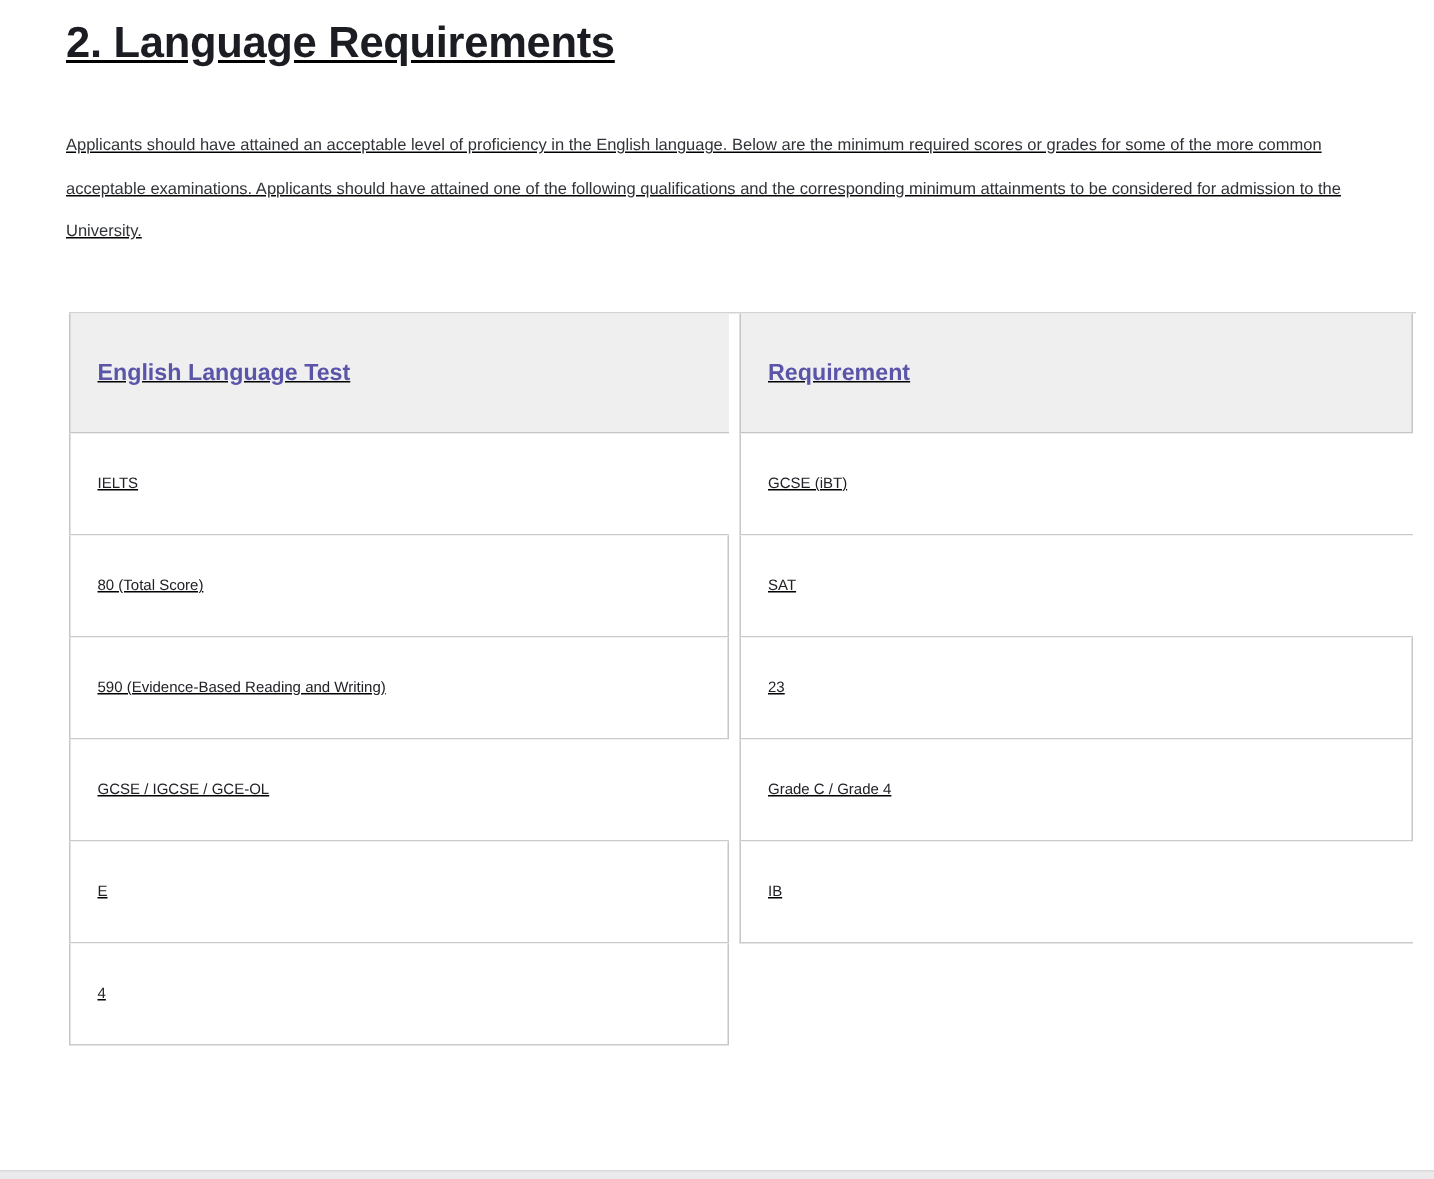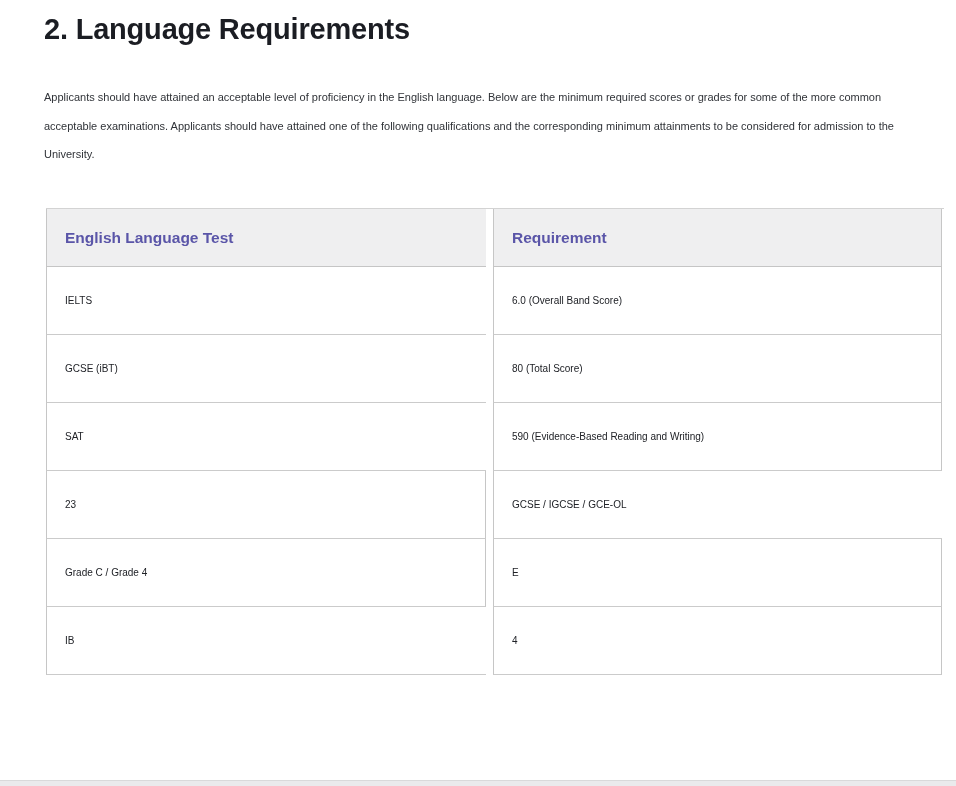--- a/index.html
+++ b/index.html
@@ -10,20 +10,21 @@
     overflow: hidden;
   }
   .page {
     position: relative;
     width: 956px; height: 786px;
     background: #ffffff;
     overflow: hidden;
   }
   .content {
     padding: 12px 24px 8px 44px;
+    text-decoration: underline;
   }
   h1.section-heading {
     font-size: 29px;
     line-height: 34px;
     font-weight: 700;
     letter-spacing: -0.2px;
     color: #1b1d23;
   }
   p.intro {
     margin-top: 37px;
@@ -47,21 +48,21 @@
     padding: 19px 18px;
     font-size: 10px;
     line-height: 29px;
     color: #202227;
     border-bottom: 1px solid #cbcbcb;
     background: #ffffff;
   }
   .cell.col1 { border-left: 1px solid #c6c6c6; }
   .cell.col2 { border-left: 1px solid #c6c6c6; border-right: 1px solid #c6c6c6; }
   .cell.th {
-    height: 58px;
+    height: 80px;
     padding: 0 18px;
     background: #efeff0;
     color: #5a55a8;
     font-weight: 700;
     font-size: 15.5px;
     border-bottom: 1px solid #c5c5c5;
   }
   .hscrollbar {
     position: absolute;
     left: 0; bottom: 0;
@@ -79,21 +80,20 @@
     <h1 class="section-heading">2. Language Requirements</h1>
 
     <p class="intro">Applicants should have attained an acceptable level of proficiency in the English language. Below are the minimum required scores or grades for some of the more common acceptable examinations. Applicants should have attained one of the following qualifications and the corresponding minimum attainments to be considered for admission to the University.</p>
 
     <div class="lang-table">
 
       <div class="cell th col1">English Language Test</div>
       <div class="cell th col2">Requirement</div>
 
       <div class="cell col1">IELTS</div>
-      <div class="cell col2">6.0 (Overall Band Score)</div>
 
       <div class="cell col1">GCSE (iBT)</div>
       <div class="cell col2">80 (Total Score)</div>
 
       <div class="cell col1">SAT</div>
       <div class="cell col2">590 (Evidence-Based Reading and Writing)</div>
 
       <div class="cell col2">23</div>
 
       <div class="cell col1">GCSE / IGCSE / GCE-OL</div>

